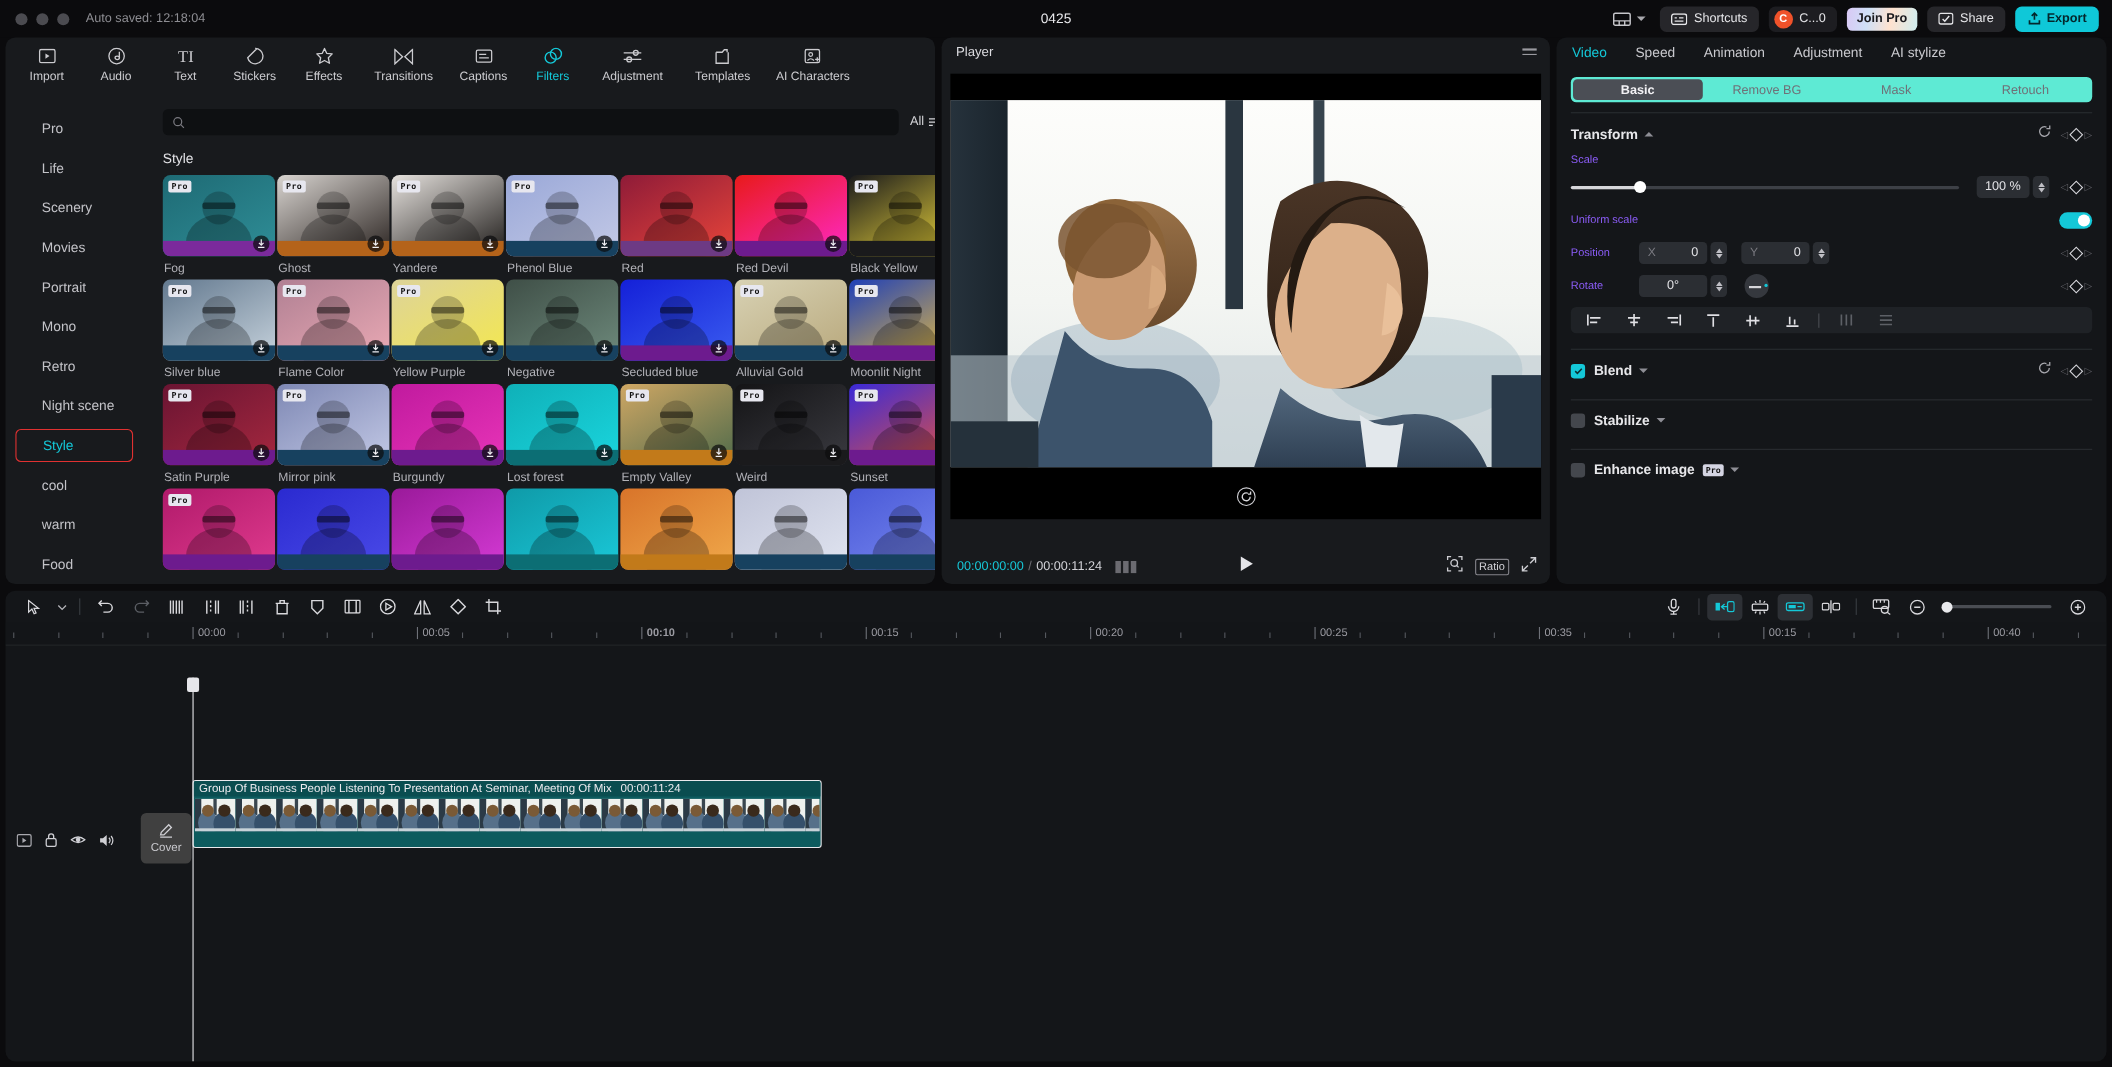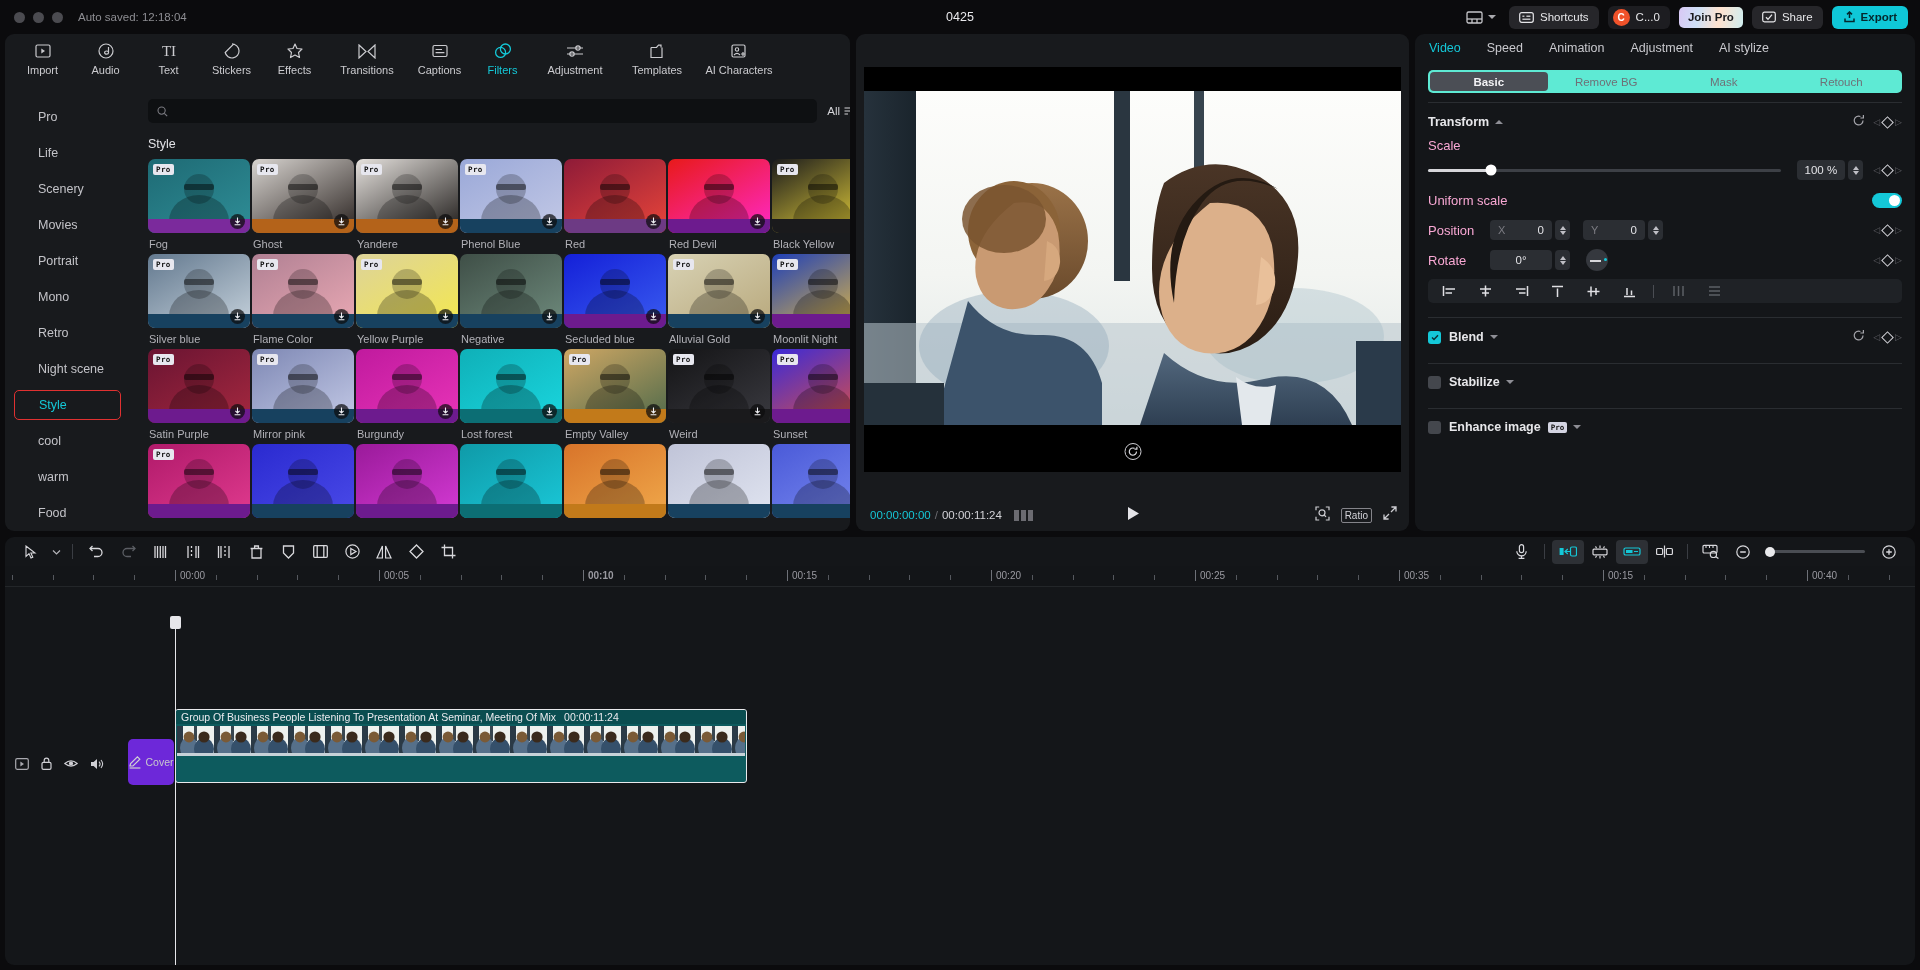--- a/index.html
+++ b/index.html
@@ -161,21 +161,21 @@
   .secrow { display: flex; align-items: center; padding: 0 13px; height: 26px; margin-top: 6px; }
   .sectitle { font-size: 12.5px; color: #e7e7ea; font-weight: bold; }
   .caret-up { width:0;height:0;border-left:4px solid transparent;border-right:4px solid transparent;border-bottom:4.5px solid #8e8e95; margin-left:6px; }
   .caret-dn { width:0;height:0;border-left:4px solid transparent;border-right:4px solid transparent;border-top:4.5px solid #8e8e95; margin-left:6px; }
   .secrow .right { margin-left: auto; display: flex; align-items: center; gap: 8px; }
   .kf { display: flex; align-items: center; gap: 3px; color: #9c9ca2; }
   .kfdiamond { width: 9px; height: 9px; border: 1.3px solid #d4d4d9; transform: rotate(45deg); }
   .kfarrow { font-size: 9px; color: #5e5e64; }
 
   .fieldrow { display: flex; align-items: center; padding: 0 13px; height: 30px; }
-  .flabel { font-size: 13px; color: #f9a8d4; width: 62px; }
+  .flabel { font-size: 10px; color: #8b5cf6; width: 62px; }
   .slider { flex: 1; height: 3px; background: #3d4046; border-radius: 2px; position: relative; margin-right: 16px; }
   .slider .fill { position: absolute; left: 0; top: 0; bottom: 0; width: 18%; background: #d6d6da; border-radius: 2px; }
   .slider .knob { position: absolute; left: 18%; top: 50%; transform: translate(-50%,-50%); width: 11px; height: 11px; border-radius: 50%; background: #fff; }
   .numbox {
     height: 20px; min-width: 48px; background: #2b2e33; border-radius: 4px;
     display: flex; align-items: center; justify-content: center; gap: 4px;
     font-size: 11.5px; color: #e2e2e6; padding: 0 8px;
   }
   .numbox .ax { color: #7b7b82; font-size: 11px; }
   .spin { width: 15px; height: 20px; margin-left: 3px; background: #2b2e33; border-radius: 4px;
@@ -209,26 +209,26 @@
   .zoomslider .k { position: absolute; left: 3px; top: 50%; transform: translate(-50%,-50%); width: 10px; height: 10px; border-radius: 50%; background: #e9e9ec; }
 
   .ruler { position: absolute; top: 29px; left: 0; right: 0; height: 21px; background: #131518; border-bottom: 1px solid #232629; }
   .tick { position: absolute; top: 9px; width: 1px; height: 5px; background: #55585e; }
   .tickmaj { position: absolute; top: 4px; width: 1px; height: 11px; background: #6e7178; }
   .tlabel { position: absolute; top: 4px; font-size: 10px; color: #9a9aa1; padding-left: 5px; white-space: nowrap; }
 
   .trackarea { position: absolute; top: 50px; left: 0; right: 0; bottom: 0; }
   .trackctl { position: absolute; left: 10px; top: 170px; display: flex; align-items: center; gap: 12px; }
   .trackctl svg { display: block; }
-  .coverbtn { position: absolute; left: 123px; top: 152px; width: 46px; height: 46px; border-radius: 5px; background: #6d28d9;
-    display: flex; flex-direction: row; align-items: center; justify-content: center; gap: 3px; }
+  .coverbtn { position: absolute; left: 123px; top: 152px; width: 46px; height: 46px; border-radius: 5px; background: #404040;
+    display: flex; flex-direction: column; align-items: center; justify-content: center; gap: 3px; }
   .coverbtn span { font-size: 10.5px; color: #c8c8cd; }
 
   .clip {
-    position: absolute; left: 170px; top: 122px; width: 572px; height: 74px;
+    position: absolute; left: 170px; top: 122px; width: 572px; height: 62px;
     background: #0d5b5e; border: 1.5px solid #e9e9ec; border-radius: 3px; overflow: hidden;
   }
   .cliphead { height: 14px; display: flex; align-items: center; padding-left: 5px; gap: 8px; background: #0a4d50; }
   .cliphead .nm { font-size: 10.5px; color: #eaeaee; white-space: nowrap; overflow: hidden; }
   .cliphead .dur { font-size: 10.5px; color: #eaeaee; }
   .filmstrip { position: absolute; top: 16px; left: 1px; right: 1px; height: 30px; display: flex; overflow: hidden; }
   .filmstrip .fr { width: 37px; height: 30px; flex-shrink: 0; }
 
   .playhead { position: absolute; left: 170px; top: 29px; bottom: 0; width: 1px; background: #e6e6ea; }
   .playhead .cap { position: absolute; top: 0; left: -5px; width: 11px; height: 13px; background: #e6e6ea; border-radius: 2px; }
@@ -862,20 +862,27 @@
                 <div class="bar" style="background: rgb(23, 65, 95);"></div>
               </div>
               <div class="cname"></div>
             </div>
           </div>
       </div>
     </div>
   </div>
 
   <div class="player">
+    <div class="playerhead">
+      <span class="t">Player</span>
+      <span class="hamb">
+          <i></i>
+          <i></i>
+        </span>
+    </div>
 
     <div class="stage">
       <div class="vidimg">
         <svg viewBox="0 0 537 334" preserveAspectRatio="none">
           <defs>
             <linearGradient id="winbg" x1="0" y1="0" x2="0" y2="1">
               <stop offset="0%" stop-color="#fdfdfb"></stop>
                 <stop offset="55%" stop-color="#f3f5f2"></stop>
                 <stop offset="100%" stop-color="#dfe6e6"></stop>
             </linearGradient>

